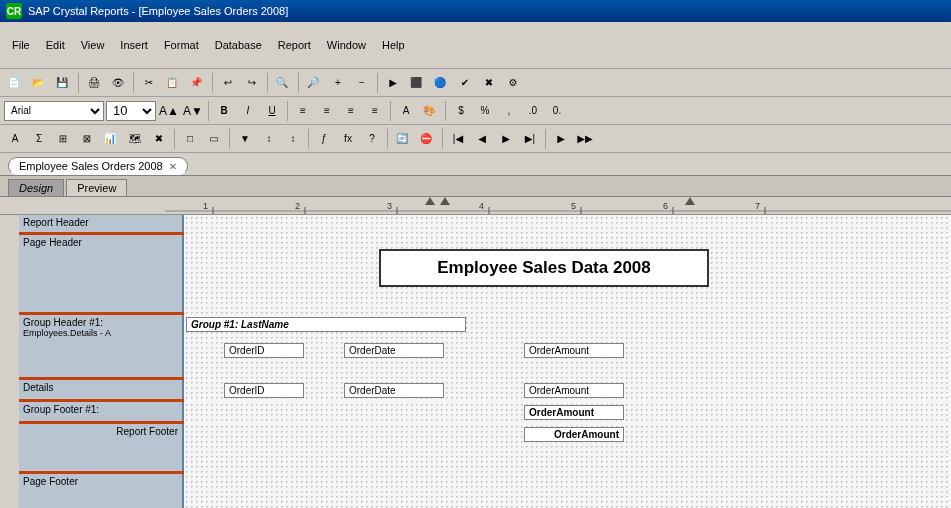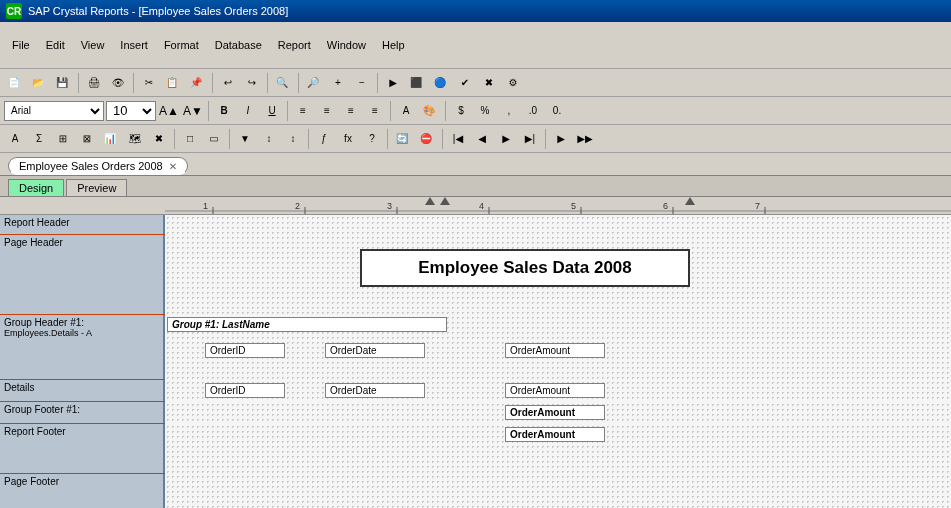--- a/index.html
+++ b/index.html
@@ -105,21 +105,21 @@
     }
     .view-tab {
       padding: 2px 10px;
       font-size: 11px;
       cursor: pointer;
       border: 1px solid #808080;
       border-bottom: none;
       margin-top: 3px;
       background: #d4d0c8;
     }
-    .view-tab.active { background: #86efac; font-weight: normal; }
+    .view-tab.active { background: #a3a3a3; font-weight: normal; font-style: italic; }
 
     .main-content {
       display: flex;
       flex-direction: column;
       flex: 1;
     }
 
     
     .ruler-strip {
       height: 18px;
@@ -145,21 +145,22 @@
       font-size: 18px;
       font-weight: bold;
       padding: 4px 12px;
       display: flex;
       align-items: center;
       justify-content: center;
     }
 
     .section-wrapper {
       display: flex;
-      border-bottom: 1px solid #c2410c;
+      border-bottom: 3px solid #c2410c;
+      margin-left: 19px;
     }
     .section-wrapper .left-label {
       width: 165px;
       min-width: 165px;
       background: #b8c4d0;
       font-size: 10px;
       padding: 2px 4px;
       border-right: 2px solid #6080a0;
       color: #000;
       font-style: normal;
@@ -394,21 +395,21 @@
     <div class="left-label">
       <span>Group Footer #1:</span>
     </div>
     <div class="right-content" style="height:22px; position:relative;">
       <div style="position:absolute; top:3px; left:340px; border:1px solid #808080; background:white; padding:1px 4px; font-size:10px; width:100px; font-weight:bold;">
         <span>OrderAmount</span>
       </div>
     </div>
   </div>
 
-  <div class="section-wrapper" style="height:50px;">
+  <div class="section-wrapper" style="height:50px;text-align:right;">
     <div class="left-label">
       <span>Report Footer</span>
     </div>
     <div class="right-content" style="height:50px; position:relative;">
       <div style="position:absolute; top:3px; left:340px; border:1px solid #808080; background:white; padding:1px 4px; font-size:10px; width:100px; font-weight:bold;">
         <span>OrderAmount</span>
       </div>
     </div>
   </div>
 

